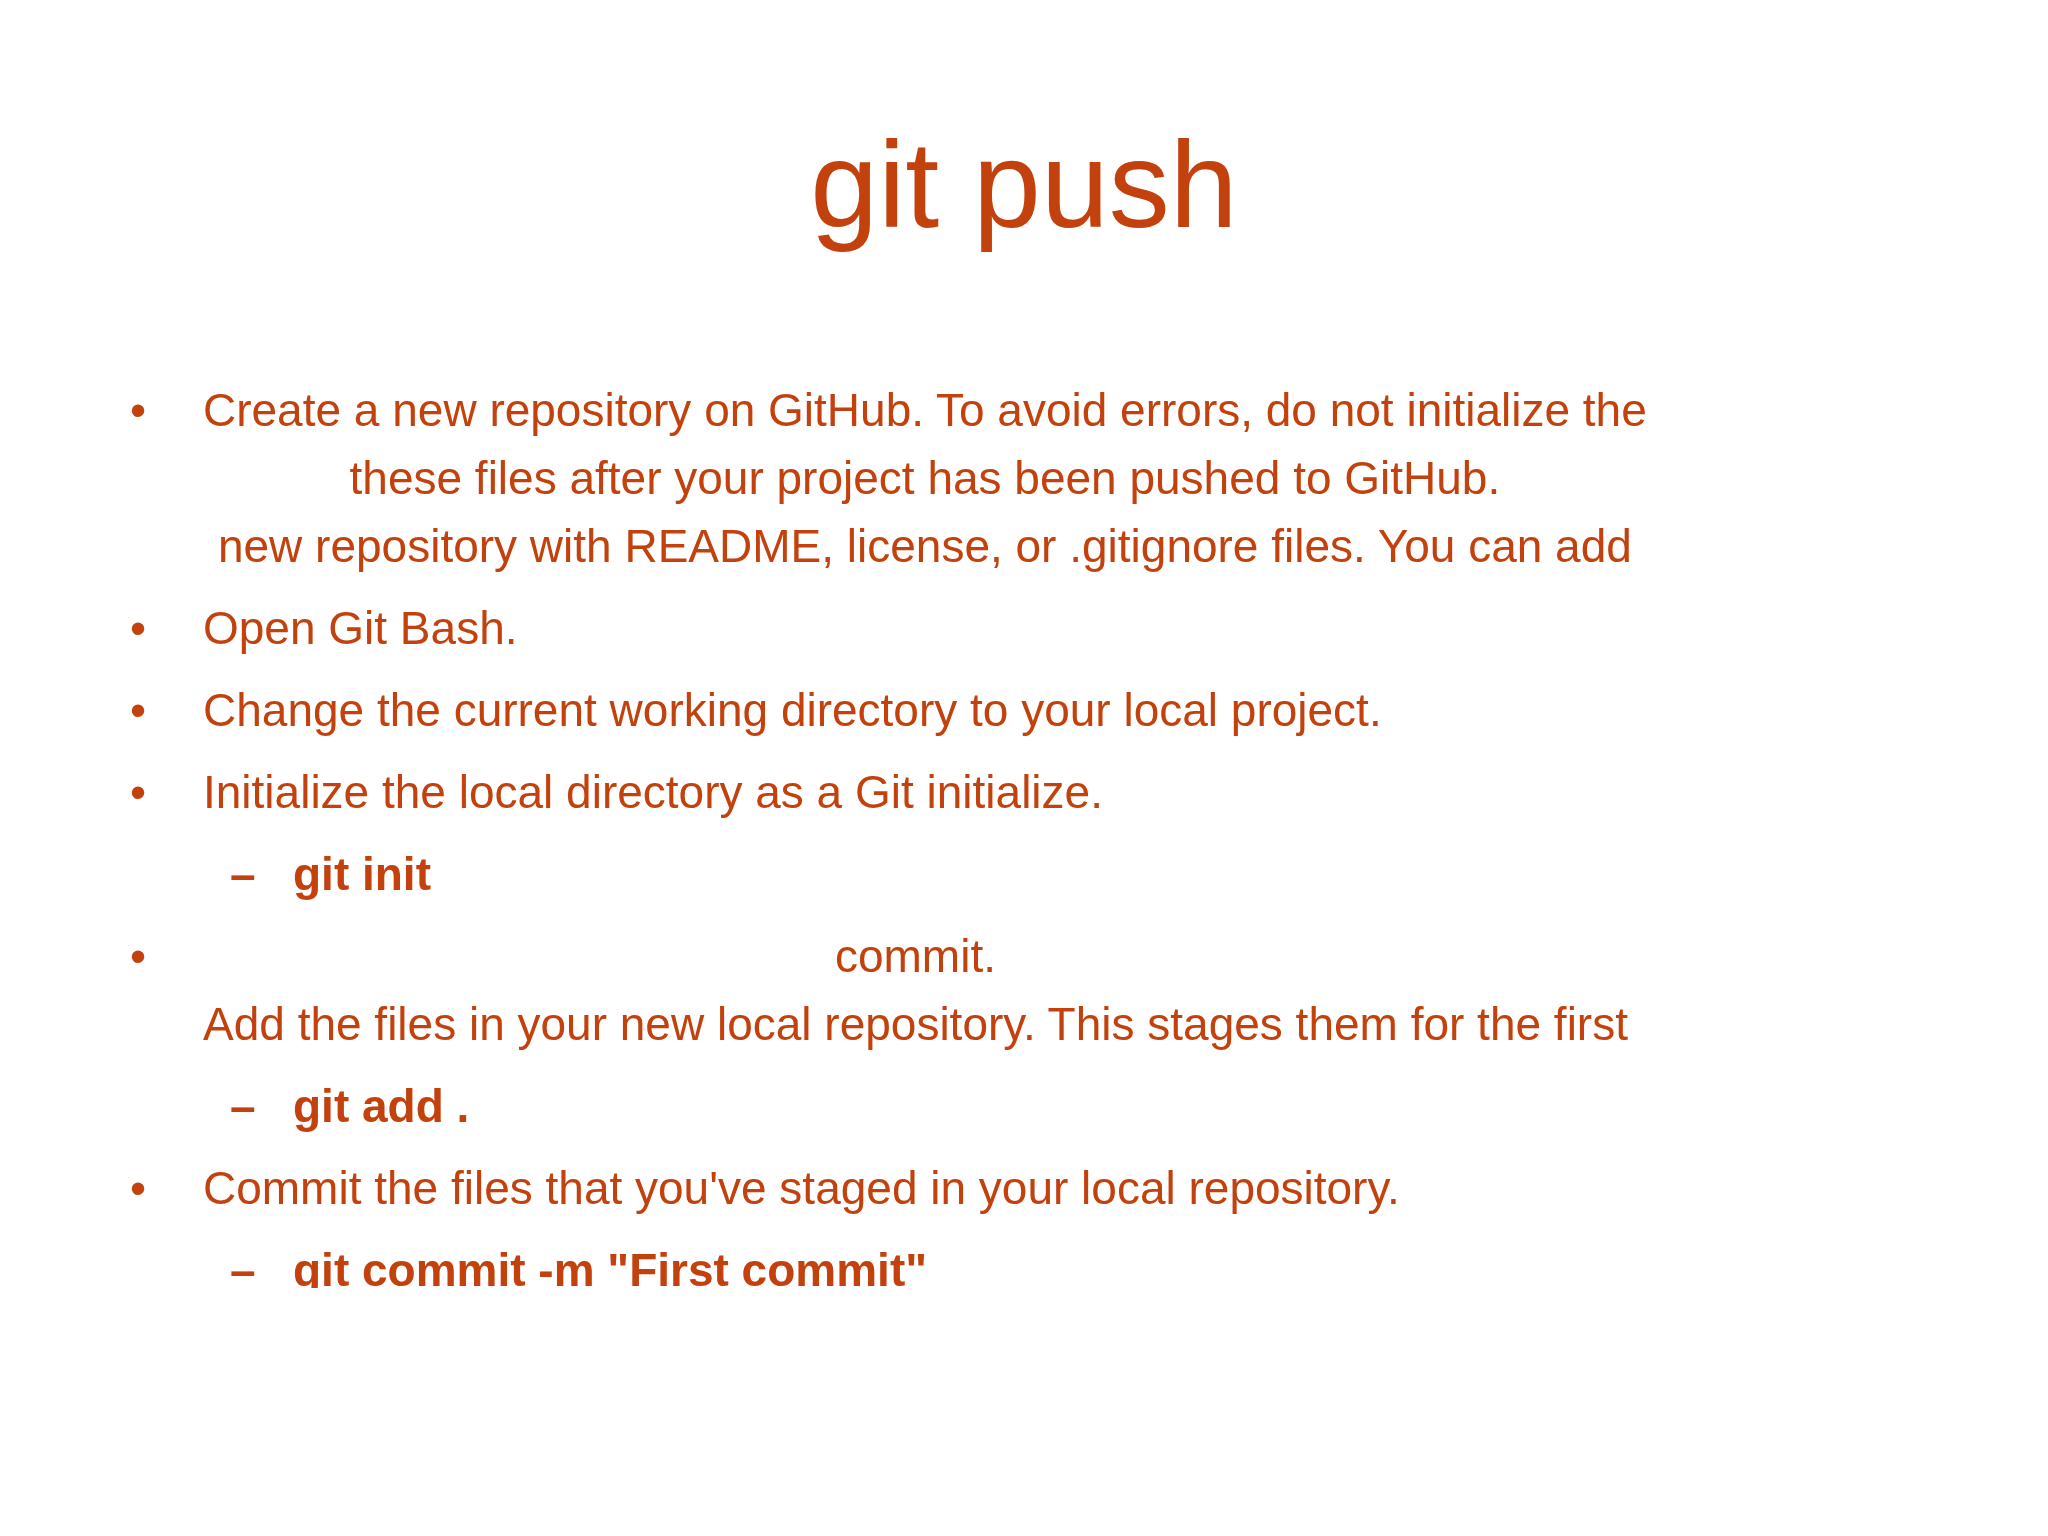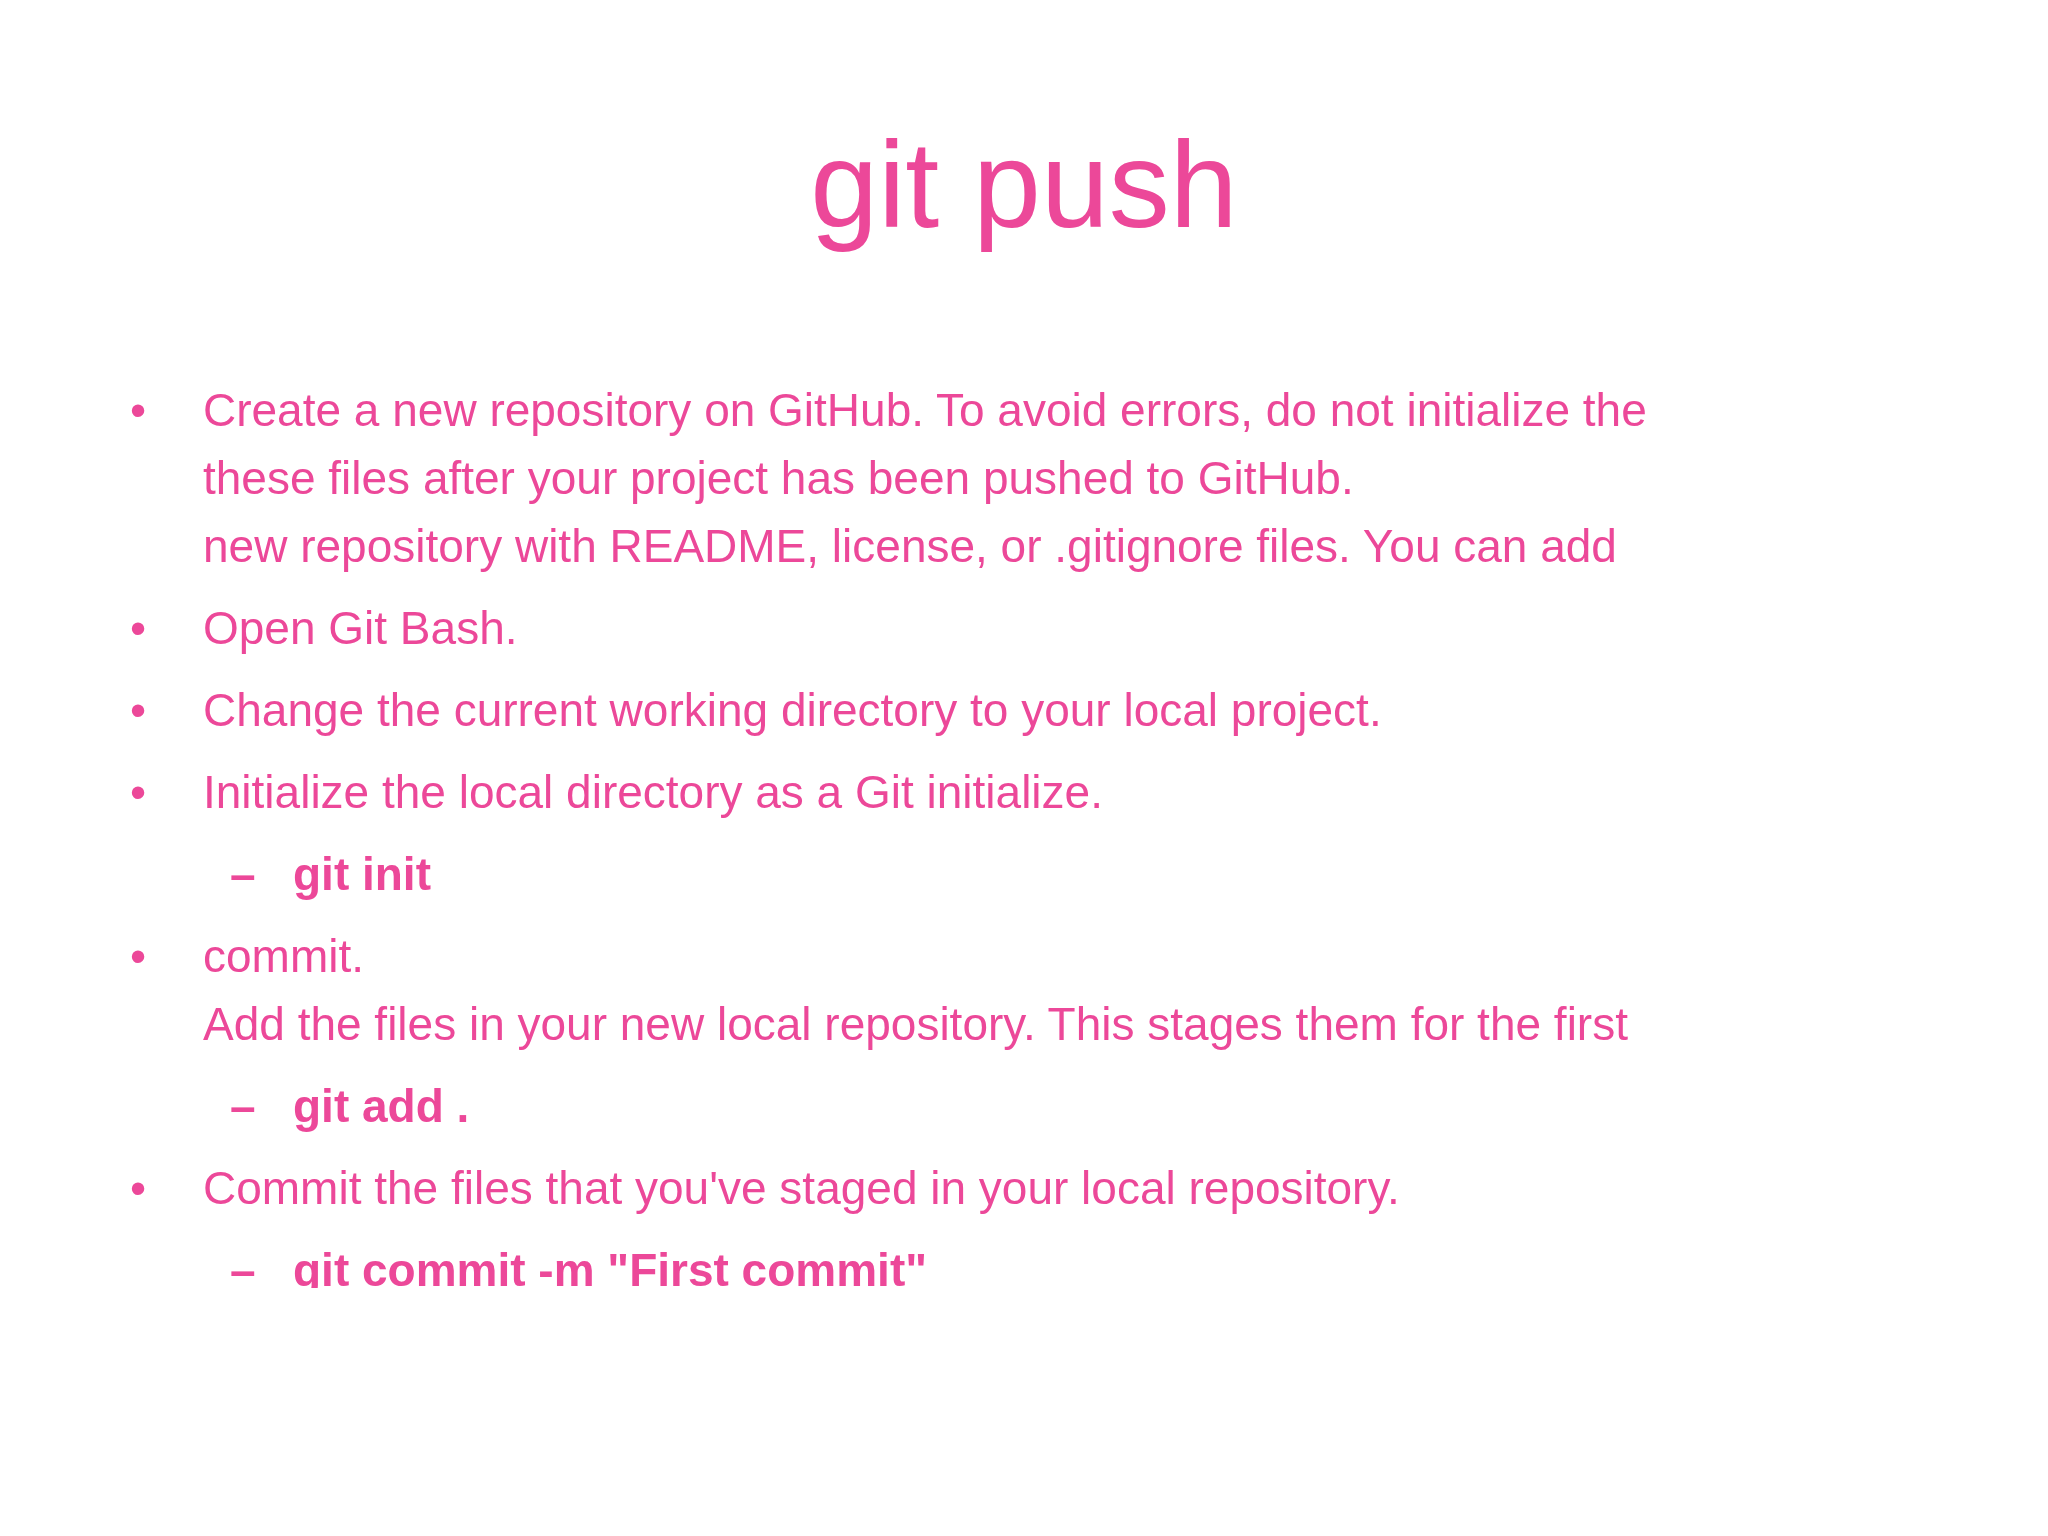--- a/index.html
+++ b/index.html
@@ -5,21 +5,21 @@
   html, body {
     margin: 0;
     padding: 0;
     background: #ffffff;
   }
   .slide {
     position: relative;
     width: 2048px;
     height: 1288px;
     background: #ffffff;
-    color: #ec4899;
+    color: #c2410c;
     font-family: "Liberation Sans", sans-serif;
     overflow: hidden;
   }
   .title {
     position: absolute;
     top: 112px;
     left: 0;
     width: 100%;
     margin: 0;
     text-align: center;
@@ -40,21 +40,21 @@
     margin: 0 0 14px 0;
     font-size: 46px;
     line-height: 68px;
   }
   .lvl1 { padding-left: 130px; }
   .lvl1 > .marker { flex: 0 0 73px; width: 73px; }
   .lvl2 { padding-left: 230px; font-weight: 700; }
   .lvl2 > .marker { flex: 0 0 63px; width: 63px; }
   .marker { display: inline-block; }
   .text { min-width: 0; }
-  .line { white-space: nowrap; }
+  .line { white-space: nowrap; text-align: center; }
 </style>
 </head>
 <body>
 
 <div class="slide">
   <h1 class="title">git push</h1>
   <div class="content">
       <div class="item lvl1">
         <span class="marker">•</span>
         <div class="text">

